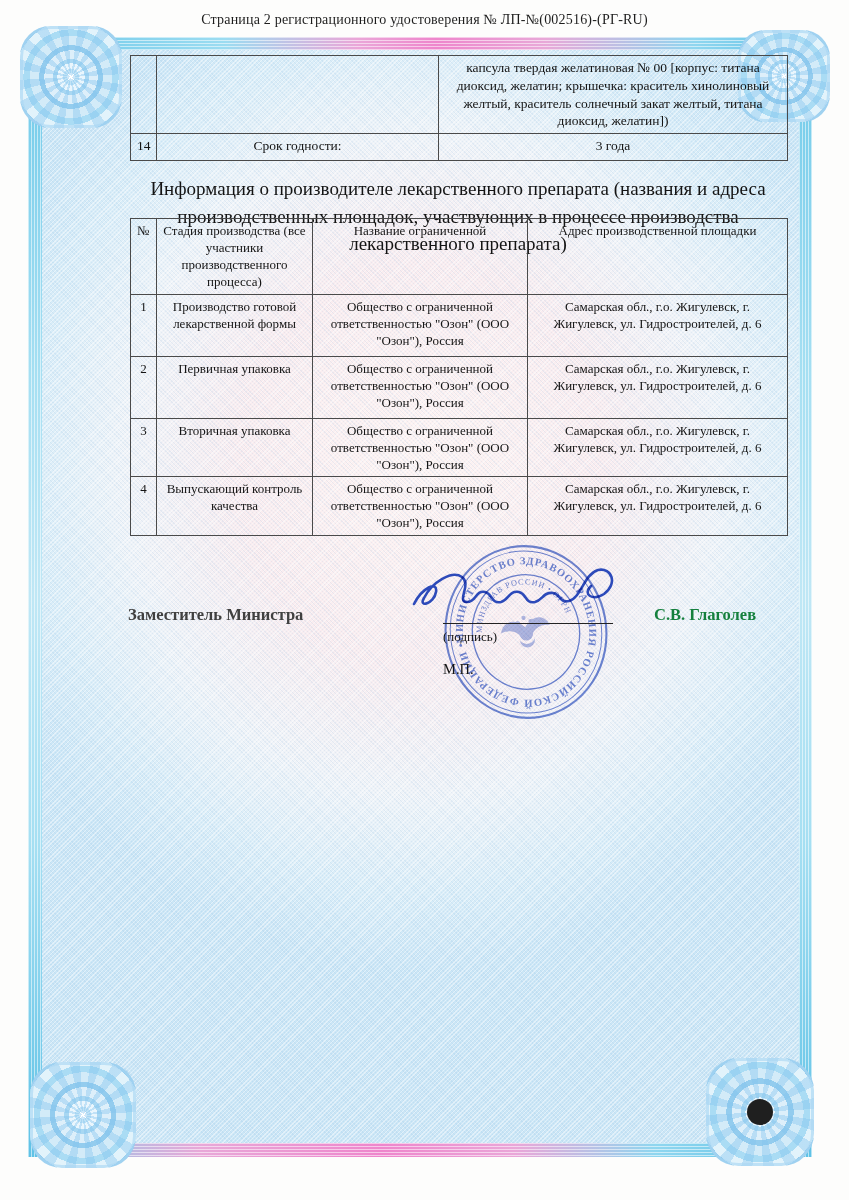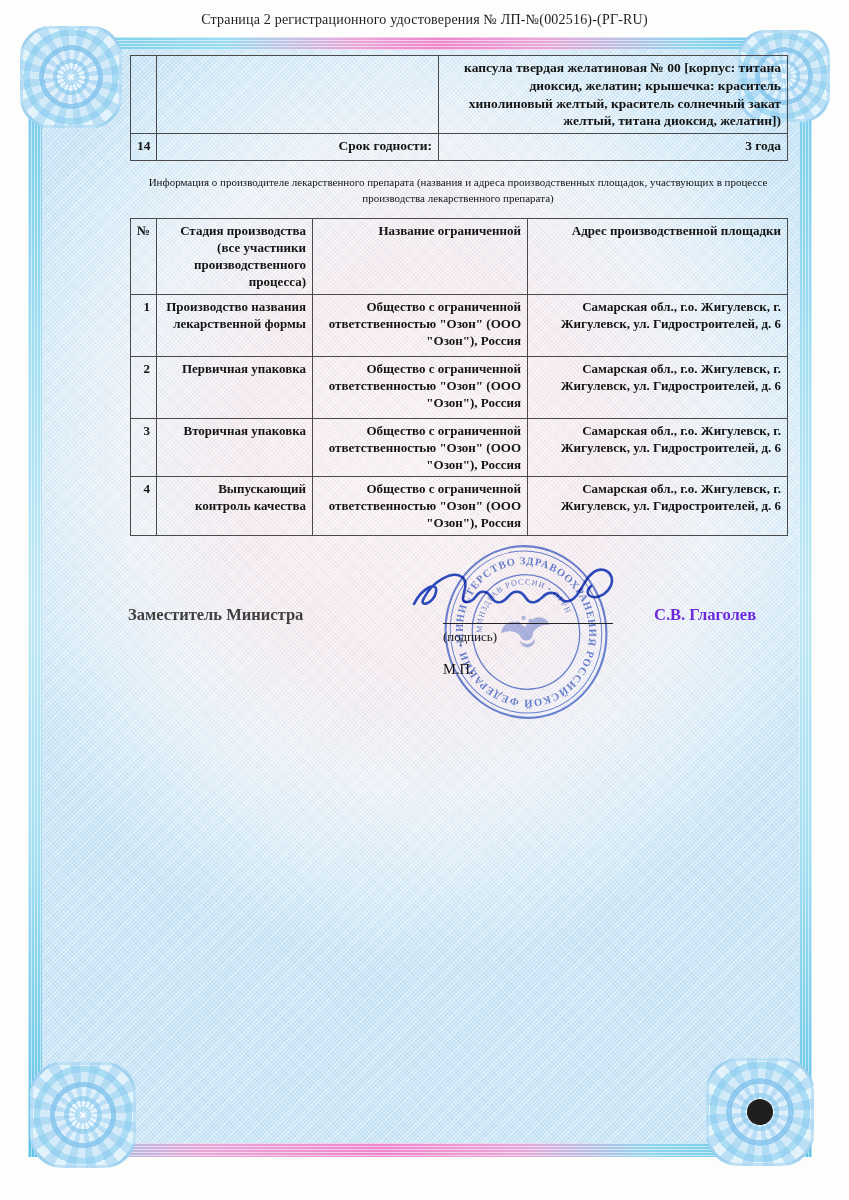--- a/index.html
+++ b/index.html
@@ -48,34 +48,34 @@
   .rosette-tr { left:738px; top:30px;   width:92px;  height:92px; }
   .rosette-bl { left:30px;  top:1062px; width:106px; height:106px; }
   .rosette-br { left:706px; top:1058px; width:108px; height:108px; }
   .punch { position:absolute; left:747px; top:1099px; width:26px; height:26px;
     border-radius:50%; background:#1f1f1f; }
 
   
   table.tbl { position:absolute; border-collapse:collapse; table-layout:fixed;
     font-size:13.5px; color:#141414; }
   table.tbl td, table.tbl th { border:1px solid #4a4a4a; padding:3px 6px;
-    vertical-align:top; line-height:1.32; font-weight:bold; text-align:right;
+    vertical-align:top; line-height:1.32; font-weight:normal; text-align:center;
     background:transparent; }
   .cell-center { text-align:center; }
   .cell-bold { font-weight:bold; }
   .tbl-main td, .tbl-main th { font-size:13px; }
 
   .intro { position:absolute; left:128px; top:175px; width:660px; text-align:center;
-    font-size:11px; line-height:1.45; color:#141414; }
+    font-size:19px; line-height:1.45; color:#141414; }
 
   
   .position-title { position:absolute; left:128px; top:605px; font-size:16.5px;
     font-weight:bold; color:#404040; }
   .signer-name { position:absolute; left:654px; top:605px; font-size:16.5px;
-    font-weight:bold; color:#6d28d9;text-align:right; }
+    font-weight:bold; color:#15803d;text-align:right; }
   .sig-line { position:absolute; left:443px; top:623px; width:170px; height:0;
     border-top:1.4px solid #222; }
   .sig-caption { position:absolute; left:443px; top:629px; width:170px;
     font-size:13px; color:#141414; }
   .seal-mark { position:absolute; left:443px; top:661px; width:170px;
     font-size:14.5px; color:#141414; }
 
   .stamp-svg { position:absolute; left:440px; top:541px; width:172px; height:182px;
     opacity:.78; mix-blend-mode:multiply; transform:rotate(-10deg); }
   .signature-svg { position:absolute; left:406px; top:562px; width:248px; height:66px;
@@ -133,21 +133,21 @@
       </colgroup>
     <tbody>
         <tr style="height:72px">
       <th class="cell-bold cell-center">№</th>
       <th class="cell-bold">Стадия производства (все участники производственного процесса)</th>
       <th class="cell-bold">Название ограниченной</th>
       <th class="cell-bold">Адрес производственной площадки</th>
     </tr>
     <tr style="height:62px">
       <td>1</td>
-      <td>Производство названия лекарственной формы</td>
+      <td>Производство готовой лекарственной формы</td>
       <td>Общество с ограниченной ответственностью "Озон" (ООО "Озон"), Россия</td>
       <td>Самарская обл., г.о. Жигулевск, г. Жигулевск, ул. Гидростроителей, д. 6</td>
     </tr>
     <tr style="height:62px">
       <td>2</td>
       <td>Первичная упаковка</td>
       <td>Общество с ограниченной ответственностью "Озон" (ООО "Озон"), Россия</td>
       <td>Самарская обл., г.о. Жигулевск, г. Жигулевск, ул. Гидростроителей, д. 6</td>
     </tr>
     <tr style="height:57px">

